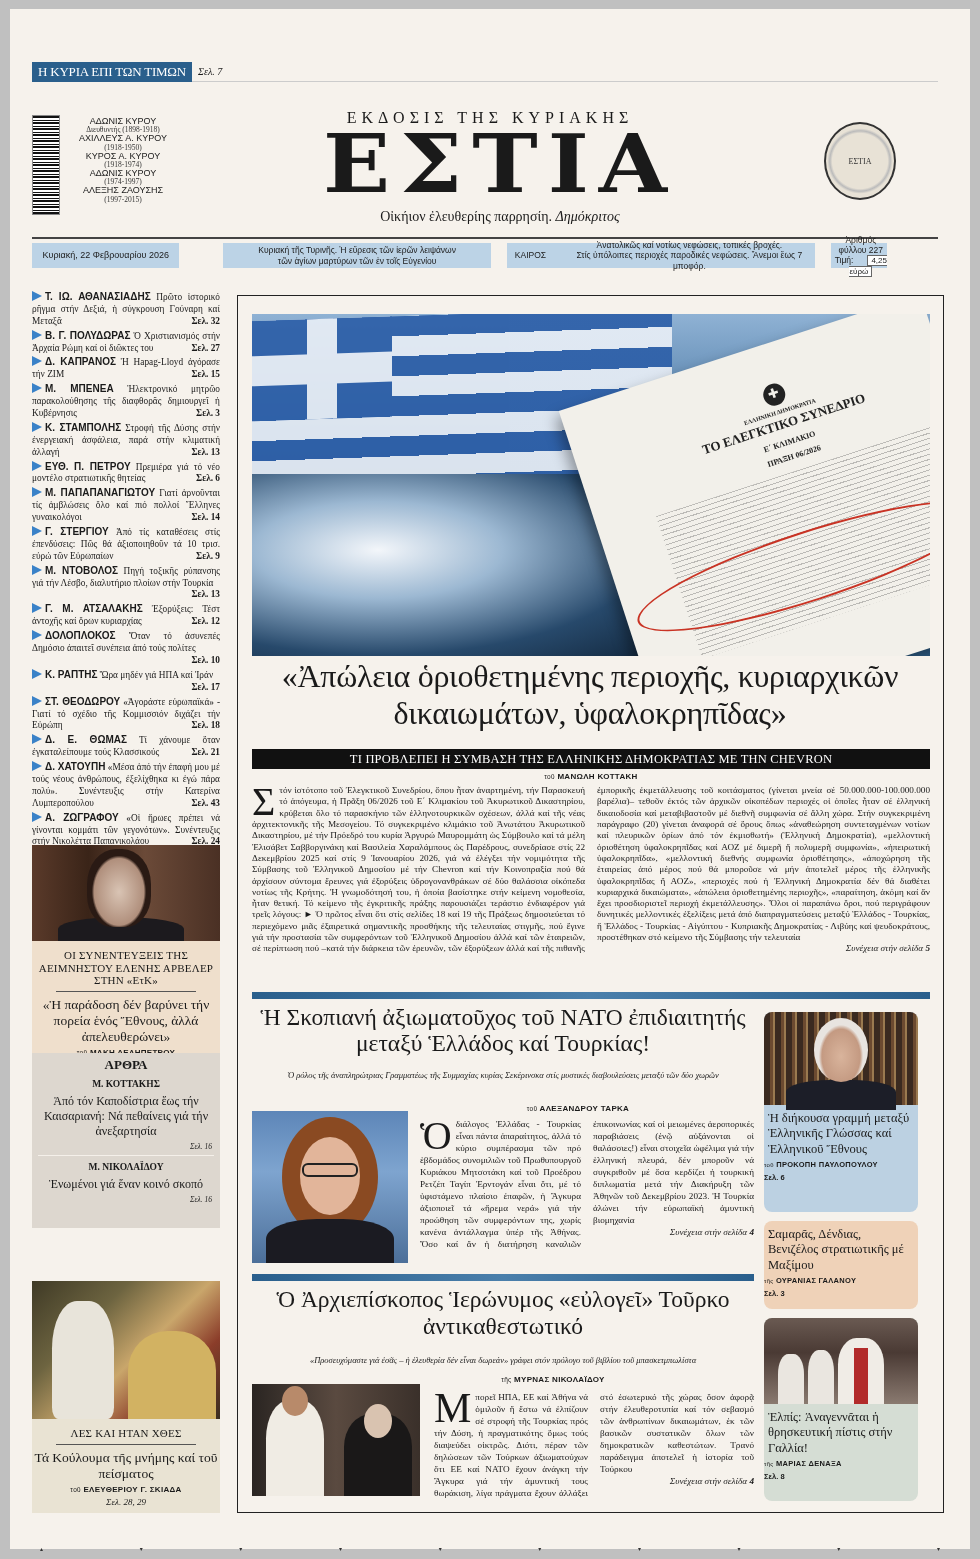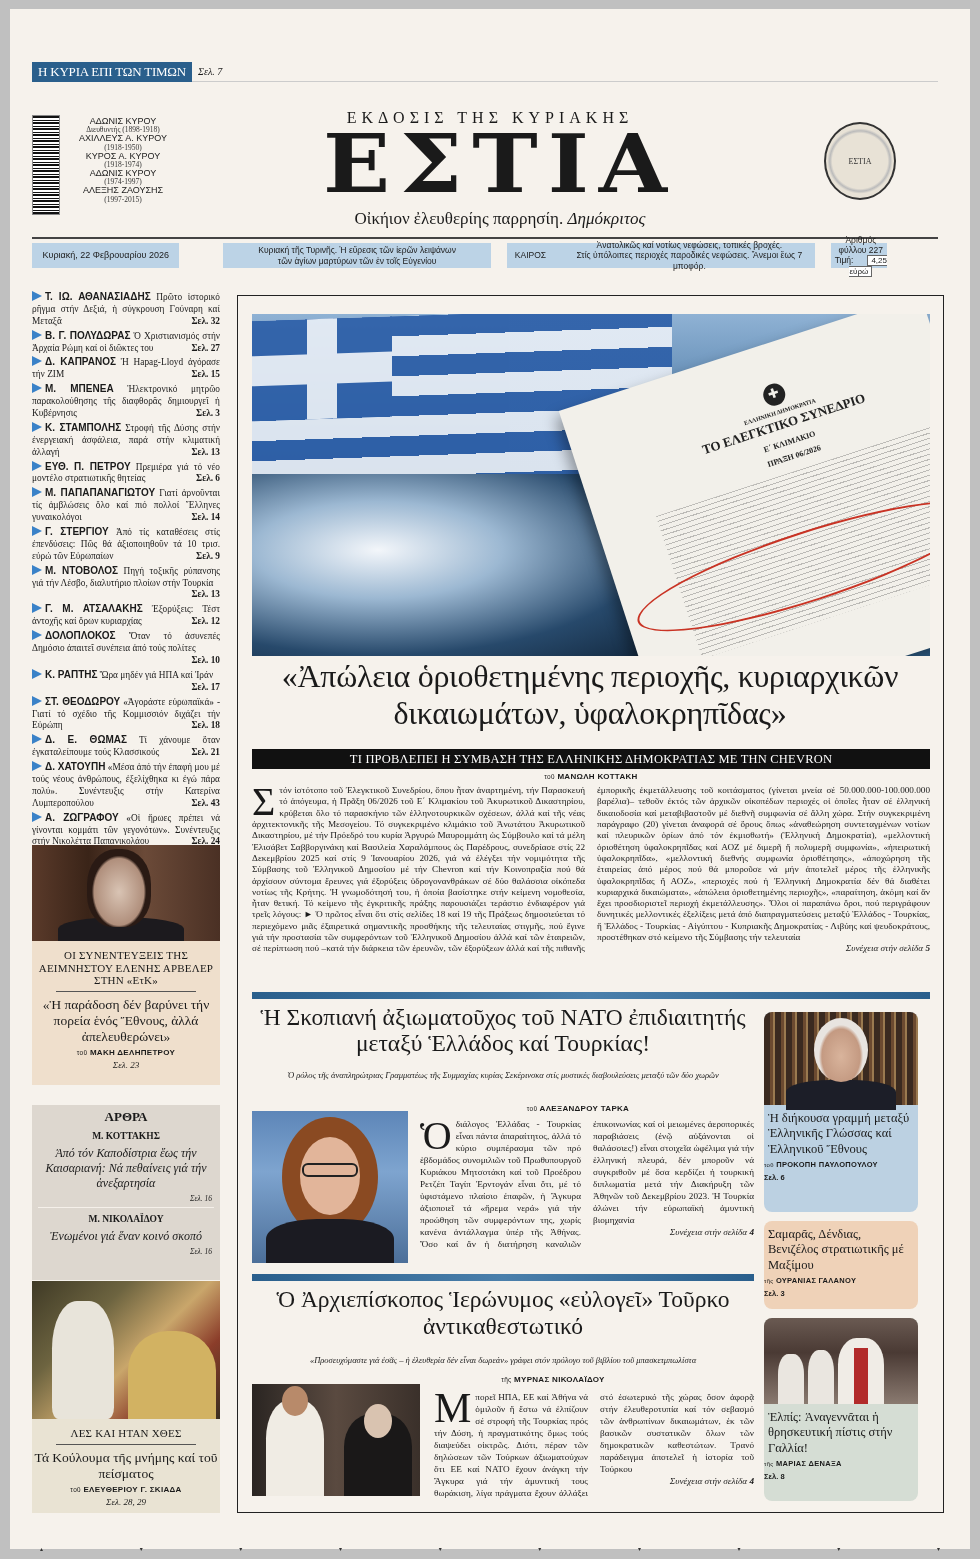--- a/index.html
+++ b/index.html
@@ -14,21 +14,21 @@
   .ticker .dot { color: #4a8fc9; padding: 0 4px; }
   .ticker .page-ref { font-style: italic; font-size: 10px; padding-left: 6px; white-space: nowrap; }
 
   
   .barcode { position: absolute; left: 22px; top: 106px; width: 28px; height: 100px; border: 1px solid #888; background: repeating-linear-gradient(0deg, #111 0 2px, #fff 2px 3px, #111 3px 4px, #fff 4px 6px); }
   .founders { position: absolute; left: 58px; top: 108px; width: 110px; text-align: center; font-family: "Liberation Sans", sans-serif; line-height: 1.05; }
   .founders .nm { font-size: 9px; }
   .founders .yr { font-size: 7.5px; font-family: "Liberation Serif", serif; color: #333; }
   .mast-sub { position: absolute; left: 290px; top: 100px; width: 380px; text-align: center; font-size: 16px; letter-spacing: 5px; }
   .mast-title { position: absolute; left: 290px; top: 110px; width: 400px; text-align: center; font-size: 88px; font-weight: bold; letter-spacing: 10px; line-height: 1; font-family: "DejaVu Serif", serif; transform: scaleY(0.92); }
-  .mast-motto { position: absolute; left: 290px; top: 200px; width: 400px; text-align: center; font-size: 17px; }
+  .mast-motto { position: absolute; left: 290px; top: 200px; width: 400px; text-align: center; font-size: 14px; }
   .mast-motto i { font-style: italic; }
   .seal { position: absolute; left: 814px; top: 113px; width: 72px; height: 78px; border-radius: 50%; border: 2px solid #333; background: radial-gradient(circle, #e8e2d6 55%, #bbb 60%, #e8e2d6 65%); display: flex; align-items: center; justify-content: center; font-size: 8px; color: #333; }
   .mast-rule { position: absolute; left: 22px; top: 228px; width: 906px; height: 2px; background: #444; }
 
   
   .infobar { position: absolute; left: 22px; top: 234px; width: 855px; height: 25px; display: flex; gap: 16px; font-family: "Liberation Sans", sans-serif; font-size: 8.5px; }
   .infobar > div { background: #bcd3e6; display: flex; align-items: center; justify-content: center; text-align: center; line-height: 1.2; }
   .infobar .date { width: 160px; font-size: 9px; }
   .infobar .feast { width: 290px; margin-left: 28px; }
   .infobar .weather { width: 334px; justify-content: flex-start; }
@@ -50,24 +50,24 @@
   .arveler .photo { height: 96px; background: linear-gradient(90deg, #5a3a2a 0%, #3a2418 30%, #6b4a38 60%, #4a3024 100%); position: relative; }
   .arveler .photo .face { position: absolute; left: 55px; top: 4px; width: 64px; height: 78px; border-radius: 45% 45% 40% 40%; background: radial-gradient(ellipse at 50% 55%, #d9c4b4 0%, #b08f7c 55%, #2a1a14 60%); }
   .arveler .photo .body { position: absolute; left: 26px; bottom: 0; width: 126px; height: 24px; border-radius: 50% 50% 0 0; background: #1c1a1e; }
   .box .kicker { text-align: center; font-size: 11px; line-height: 1.15; padding-top: 8px; letter-spacing: 0.2px; }
   .box .rule { height: 1px; background: #555; margin: 4px 24px 5px; }
   .box .hl { text-align: center; font-size: 13.5px; line-height: 1.2; }
   .box .by { text-align: center; font-family: "Liberation Sans", sans-serif; font-size: 8px; font-weight: bold; margin-top: 3px; letter-spacing: 0.3px; }
   .box .by small { font-size: 6.5px; font-weight: normal; }
   .box .pg { text-align: center; font-style: italic; font-size: 9px; margin-top: 3px; }
 
-  .arthra { top: 1096px; height: 175px; background: #ddd7cf; }
+  .arthra { top: 1044px; height: 175px; background: #ddd7cf; }
   .arthra .head { text-align: center; font-weight: bold; font-size: 13px; padding-top: 4px; }
   .arthra .au { text-align: center; font-weight: bold; font-size: 9.5px; margin-top: 6px; }
-  .arthra .t { text-align: center; font-size: 12px; line-height: 1.25; margin-top: 5px; font-style: italic; }
+  .arthra .t { text-align: center; font-size: 12px; line-height: 1.25; margin-top: 5px; }
   .arthra .pg { text-align: right; font-style: italic; font-size: 7.5px; padding-right: 8px; }
   .arthra .sep { height: 1px; background: #f5f0ea; margin: 4px 6px; }
 
   .koulouma { top: 1272px; height: 232px; background: #e9e3d3; }
   .koulouma .photo { height: 138px; background: linear-gradient(135deg, #3f3a26 0%, #6d6440 30%, #c9a66b 55%, #8b3d2a 75%, #3a2e20 100%); position: relative; overflow: hidden; }
   .koulouma .photo .p1 { position: absolute; left: 20px; top: 20px; width: 62px; height: 118px; background: #e8e4da; border-radius: 40% 40% 10% 10%; }
   .koulouma .photo .p2 { position: absolute; left: 96px; top: 50px; width: 88px; height: 88px; background: #d2b262; border-radius: 45% 45% 0 0; }
 
   
   .main { position: absolute; left: 227px; top: 286px; width: 707px; height: 1218px; border: 1.5px solid #222; }

